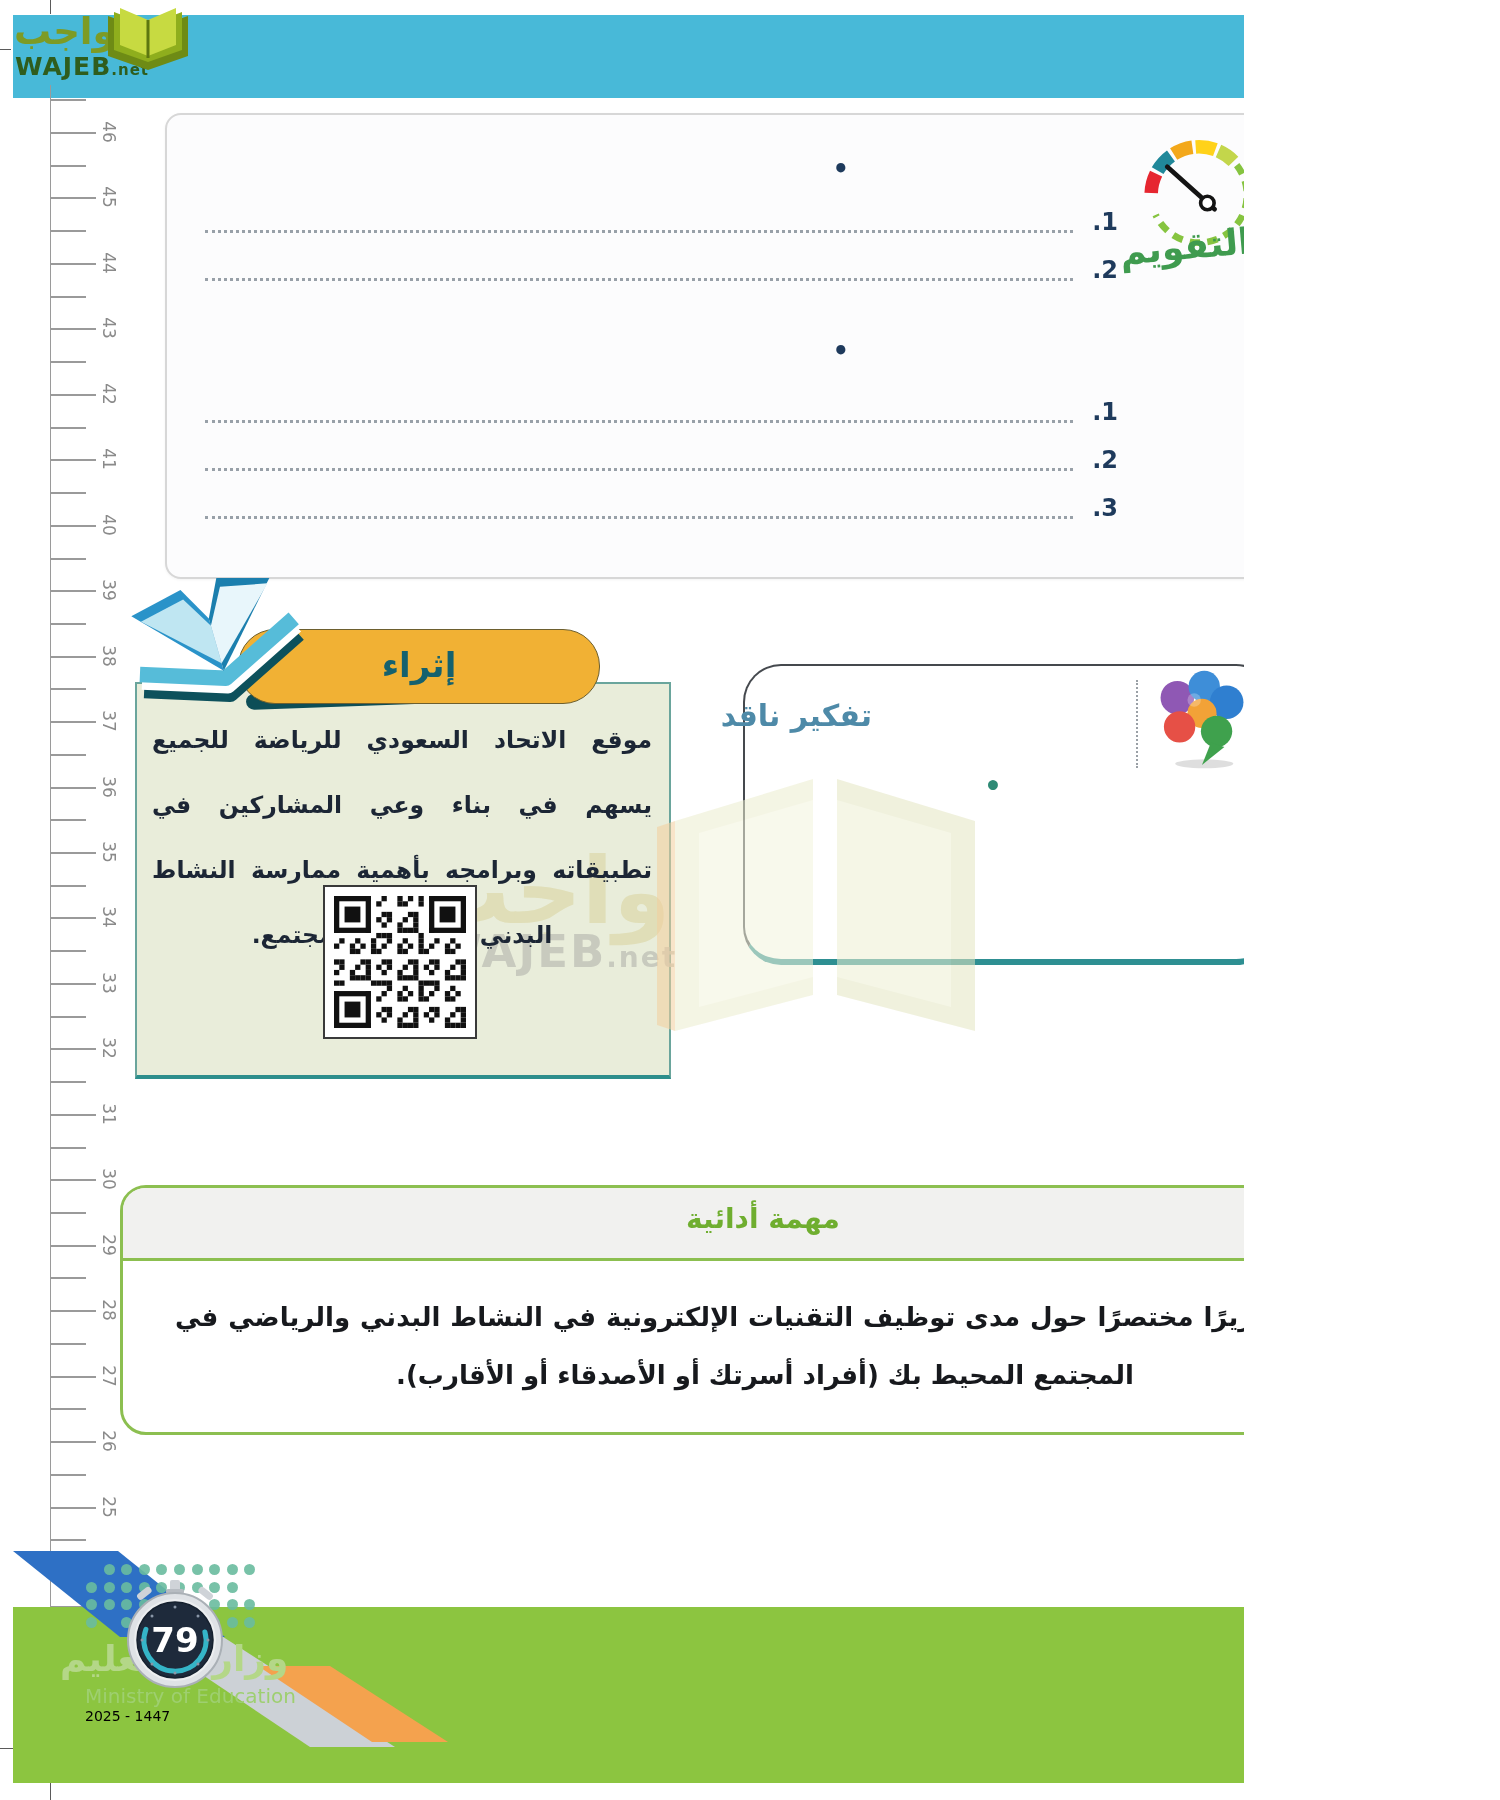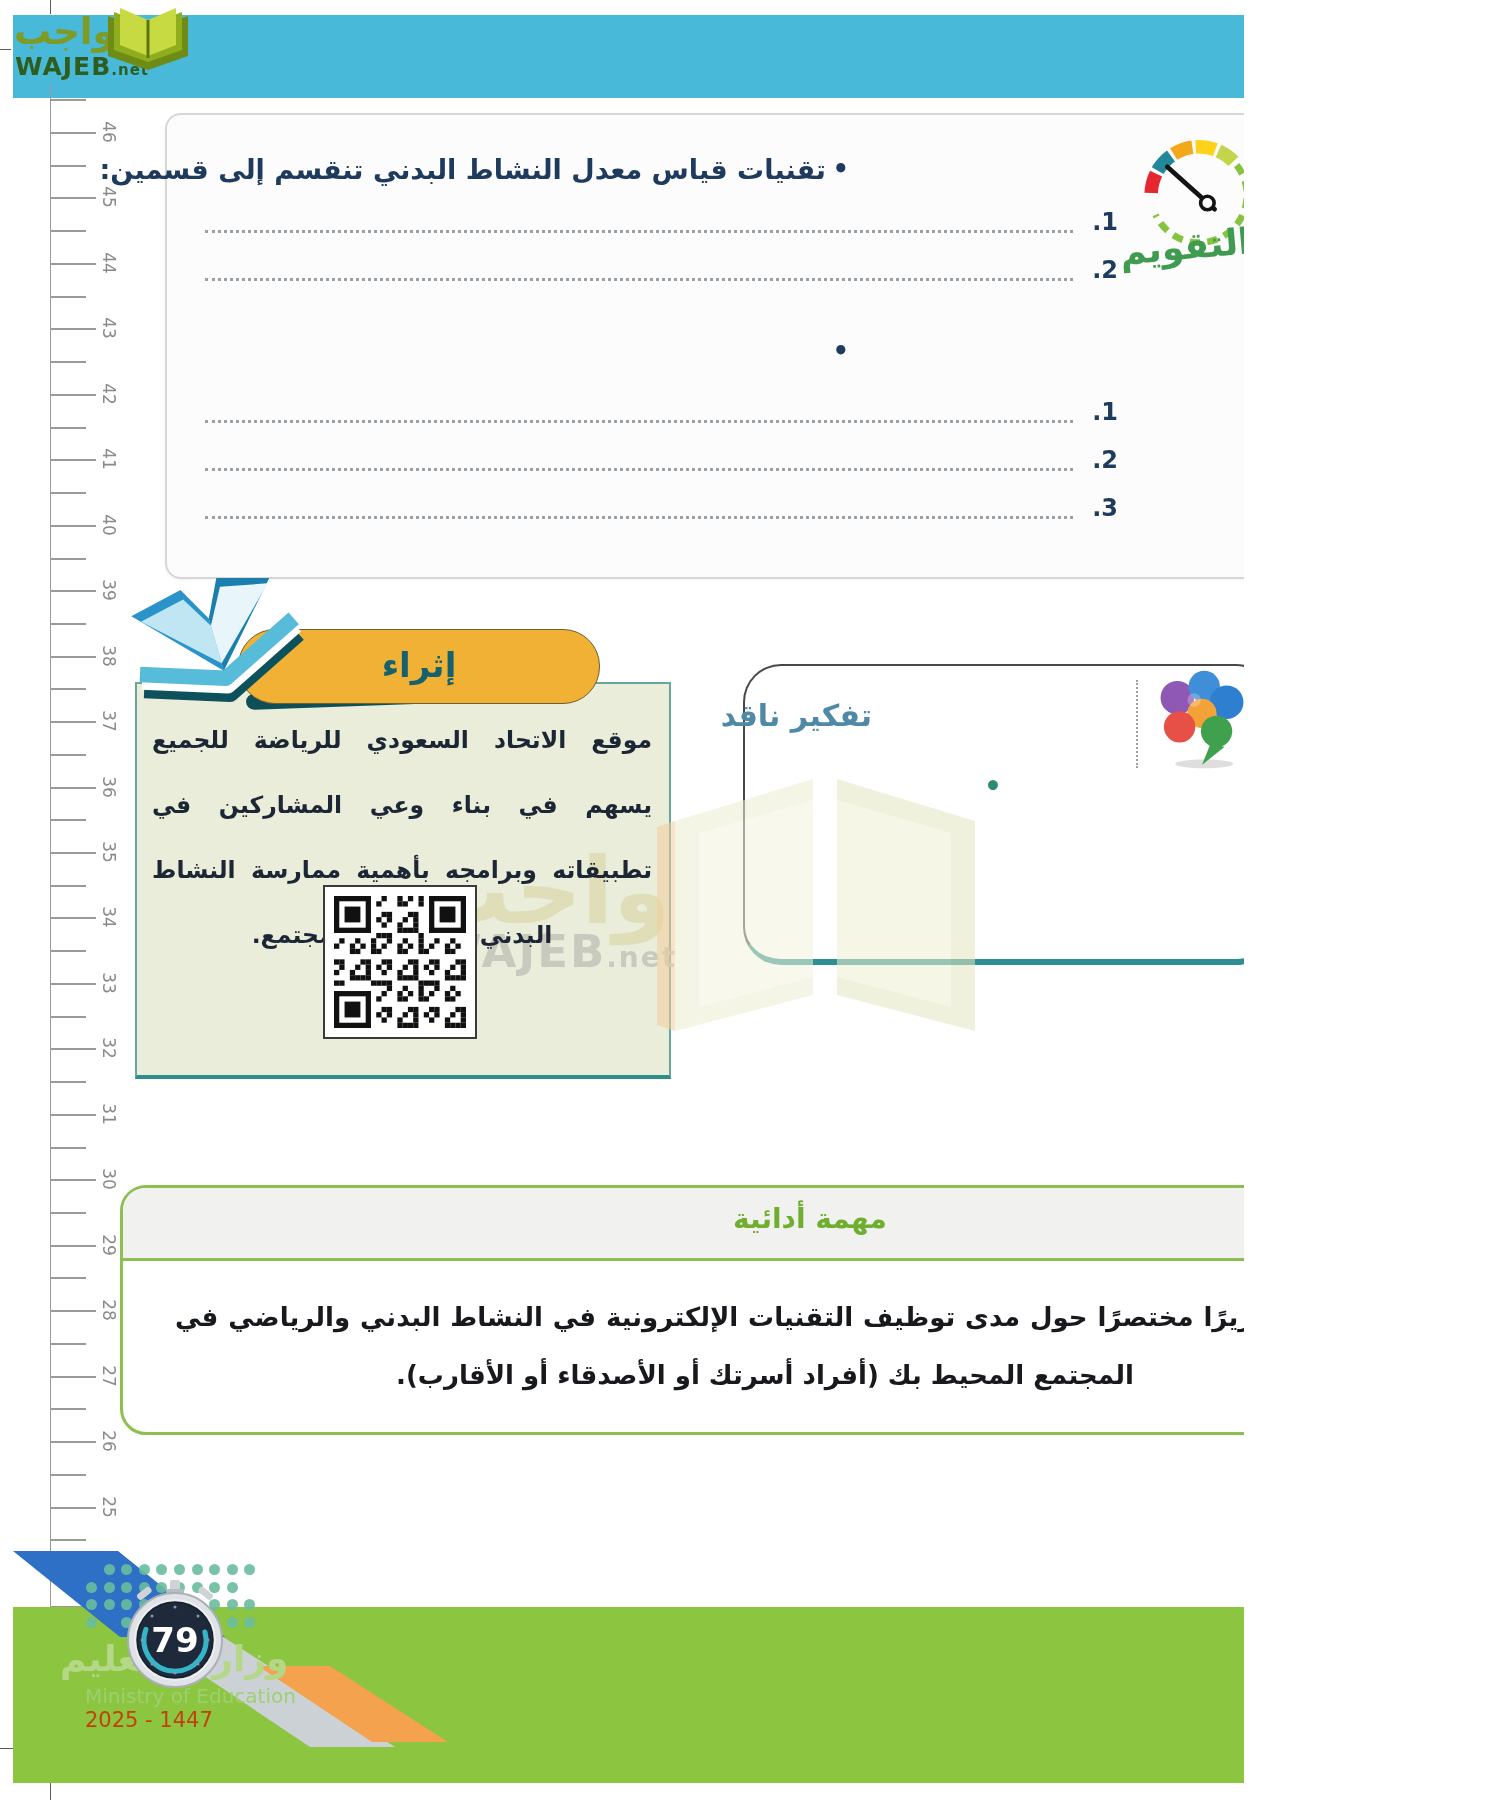--- a/index.html
+++ b/index.html
@@ -50,30 +50,30 @@
   .ct-sep{position:absolute;left:1136px;top:680px;height:88px;border-left:2.5px dotted #9aa0a6;z-index:3;}
   .ct-title{position:absolute;right:372px;top:698px;direction:rtl;white-space:nowrap;font-size:30px;font-weight:700;color:#4e8aa8;z-index:3;}
   .ct-bullet{position:absolute;right:242px;top:770px;font-size:28px;font-weight:700;color:#2e8a75;z-index:3;}
   .ct-question{position:absolute;right:262px;top:770px;width:470px;direction:rtl;text-align:justify;text-align-last:right;
                font-size:26.5px;font-weight:700;color:#2e8a75;line-height:56px;z-index:3;}
   
   .task-box{position:absolute;left:120px;top:1185px;width:1286px;height:244px;background:#fff;
             border:3px solid #8cbf50;border-radius:26px;}
   .task-head{position:absolute;left:0;top:0;right:0;height:70px;background:#f1f1ef;border-bottom:3px solid #8cbf50;
              border-radius:22px 22px 0 0;}
-  .task-title{position:absolute;left:120px;top:1202px;width:1286px;text-align:center;font-size:28px;font-weight:700;color:#6fae2f;z-index:2;padding-left:47px;}
+  .task-title{position:absolute;left:120px;top:1202px;width:1286px;text-align:center;font-size:28px;font-weight:700;color:#6fae2f;z-index:2;}
   .task-body{position:absolute;left:175px;top:1288px;width:1180px;direction:rtl;text-align:justify;text-align-last:center;
              font-size:26px;font-weight:700;color:#17191d;line-height:58px;z-index:2;}
   
   .footer-svg{position:absolute;left:0;top:1540px;z-index:0;}
   .dot{position:absolute;width:11px;height:11px;border-radius:50%;background:#69bb9e;opacity:.9;z-index:1;}
   .ministry-ar{position:absolute;left:60px;top:1638px;width:300px;direction:rtl;text-align:left;font-size:36px;font-weight:700;
                color:#b4d788;z-index:1;}
   .ministry-en{position:absolute;left:85px;top:1684px;font-size:20px;color:#9ecf70;z-index:1;}
-  .ministry-yr{position:absolute;left:85px;top:1708px;font-size:21px;color:#c2410c;z-index:1;}
+  .ministry-yr{position:absolute;left:85px;top:1708px;font-size:14px;color:#000000;z-index:1;}
   .stopwatch{position:absolute;left:120px;top:1578px;z-index:2;}
   svg{display:block;}
 </style>
 </head>
 <body>
 
 <div class="page">
 
   <div class="mark" style="left:50px;top:0;width:1px;height:14px;"></div>
   <div class="mark" style="left:0;top:49px;width:11px;height:1px;"></div>
@@ -175,21 +175,20 @@
       <path d="M72.8 20.1 A46 46 0 0 1 91.7 22.8" stroke="#ffd21a" stroke-width="13" fill="none"></path>
       <path d="M51.6 27.0 A46 46 0 0 1 69.6 20.4" stroke="#f3a81b" stroke-width="13" fill="none"></path>
       <path d="M36.2 43.0 A46 46 0 0 1 49.0 28.8" stroke="#20889a" stroke-width="13" fill="none"></path>
       <path d="M30.0 64.4 A46 46 0 0 1 34.7 45.8" stroke="#e62630" stroke-width="13" fill="none"></path>
       <line x1="45.4" y1="39.2" x2="91" y2="80" stroke="#141414" stroke-width="4.5" stroke-linecap="round"></line>
       <circle cx="84" cy="74" r="6.5" fill="#fff" stroke="#141414" stroke-width="3.5"></circle>
     </svg>
   <div class="badge-ar">التقويم</div>
 
   <span class="eval-bullet" style="right:395px;top:154px;position:absolute;">•</span>
-  <div class="eval-h" style="right:418px;top:154px;">تقنيات قياس معدل النشاط البدني تنقسم إلى قسمين:</div>
   <div class="item-row" style="top:208px;">
     <span class="item-num">1.</span>
     <div class="dotline"></div>
   </div>
   <div class="item-row" style="top:256px;">
     <span class="item-num">2.</span>
     <div class="dotline"></div>
   </div>
 
   <span class="eval-bullet" style="right:395px;top:336px;position:absolute;">•</span>

